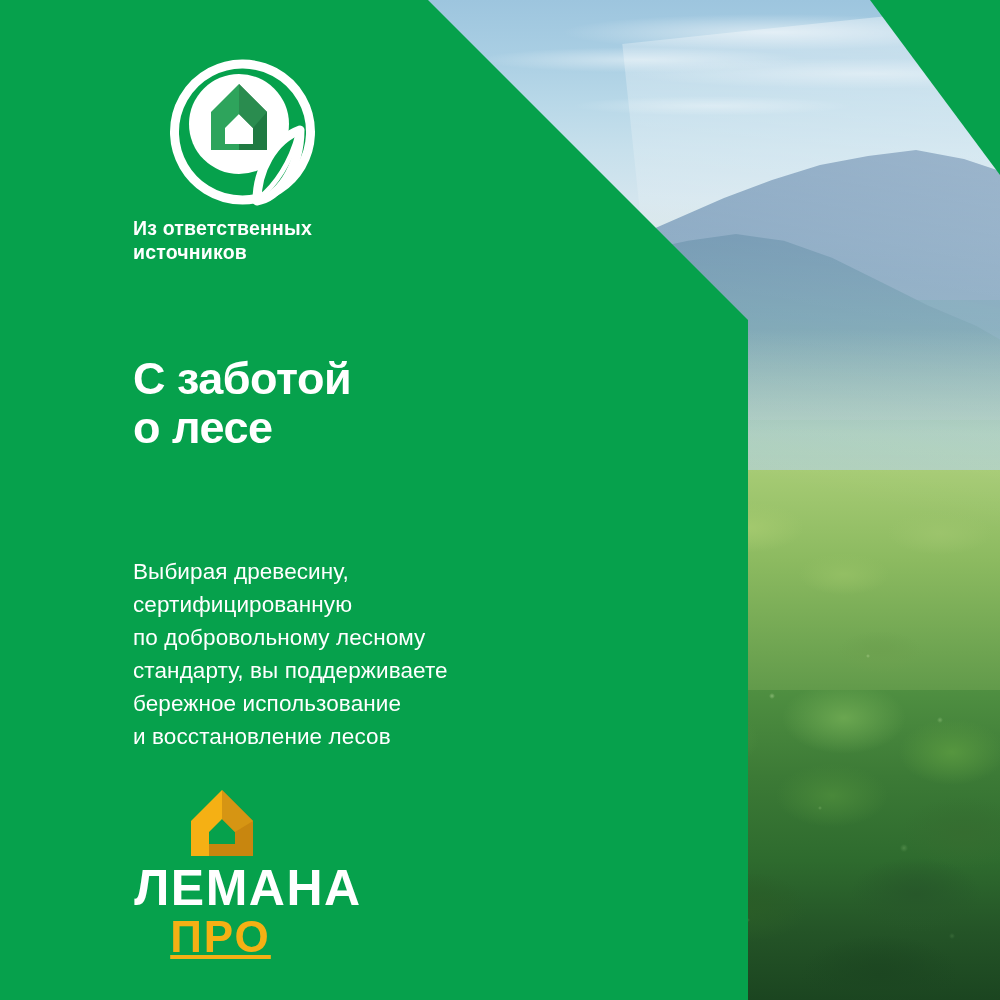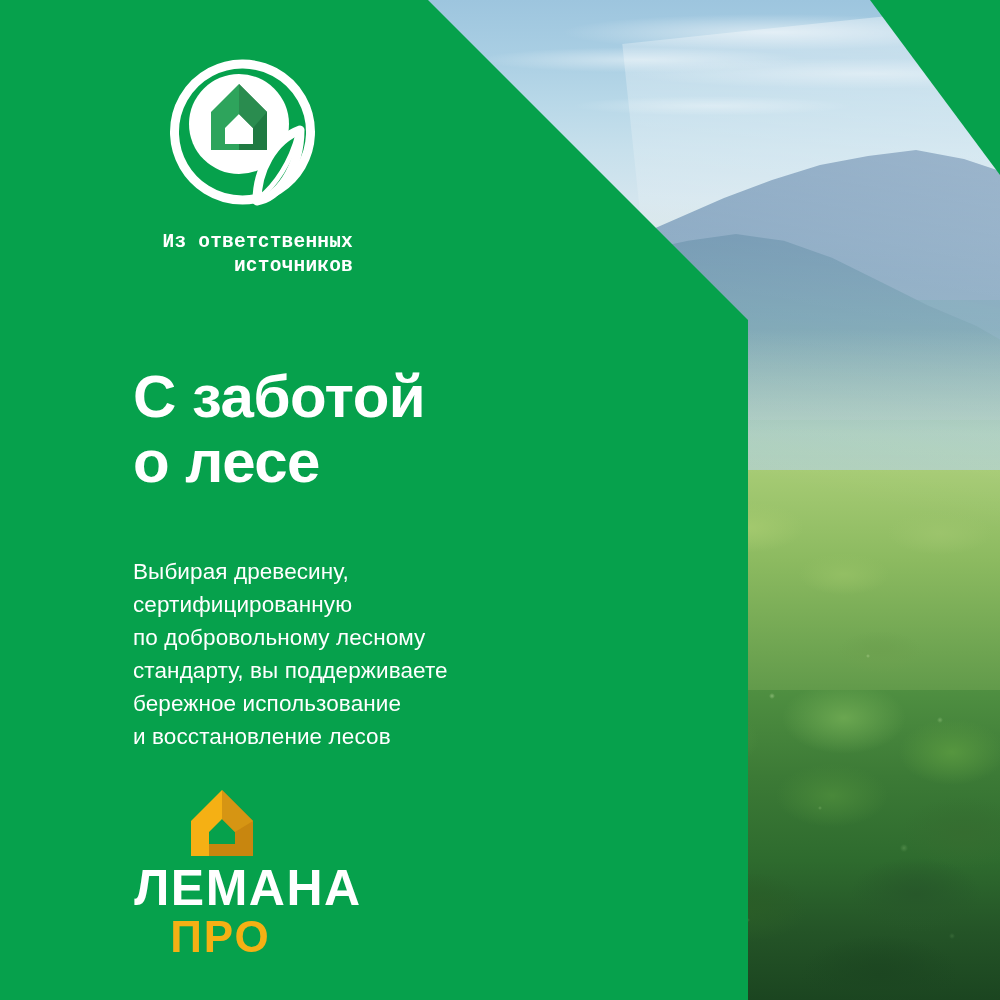--- a/index.html
+++ b/index.html
@@ -174,37 +174,36 @@
     top: 58px;
     width: 220px;
   }
   .cert-mark {
     width: 148px;
     height: 148px;
     margin: 0 auto;
     display: block;
   }
   .cert-caption {
-    margin-top: 25px;
-    text-align: right;
+    margin-top: 11px;
+    text-align: left;
     color: #ffffff;
     font-weight: bold;
     font-size: 19.5px;
     line-height: 1.22;
     letter-spacing: .2px;
-    font-family: Liberation Mono, monospace;
   }
 
   
   .headline {
     position: absolute;
     left: 133px;
     top: 325px;
     color: #ffffff;
-    font-size: 60px;
+    font-size: 45px;
     font-weight: bold;
     line-height: 1.08;
     letter-spacing: -0.5px;
     white-space: pre-line;
   }
 
   
   .body-copy {
     position: absolute;
     left: 133px;
@@ -241,20 +240,21 @@
   }
   .brand-sub {
     color: #F5B014;
     font-size: 44px;
     font-weight: bold;
     letter-spacing: 2px;
     line-height: 1;
     text-align: center;
     width: 175px;
     margin-top: 2px;
+    text-decoration: underline;
   }
 </style>
 </head>
 <body>
 
 <div id="poster">
 
   <div class="photo">
     <div class="photo-sky"></div>
     <div class="photo-sky-clouds"></div>

